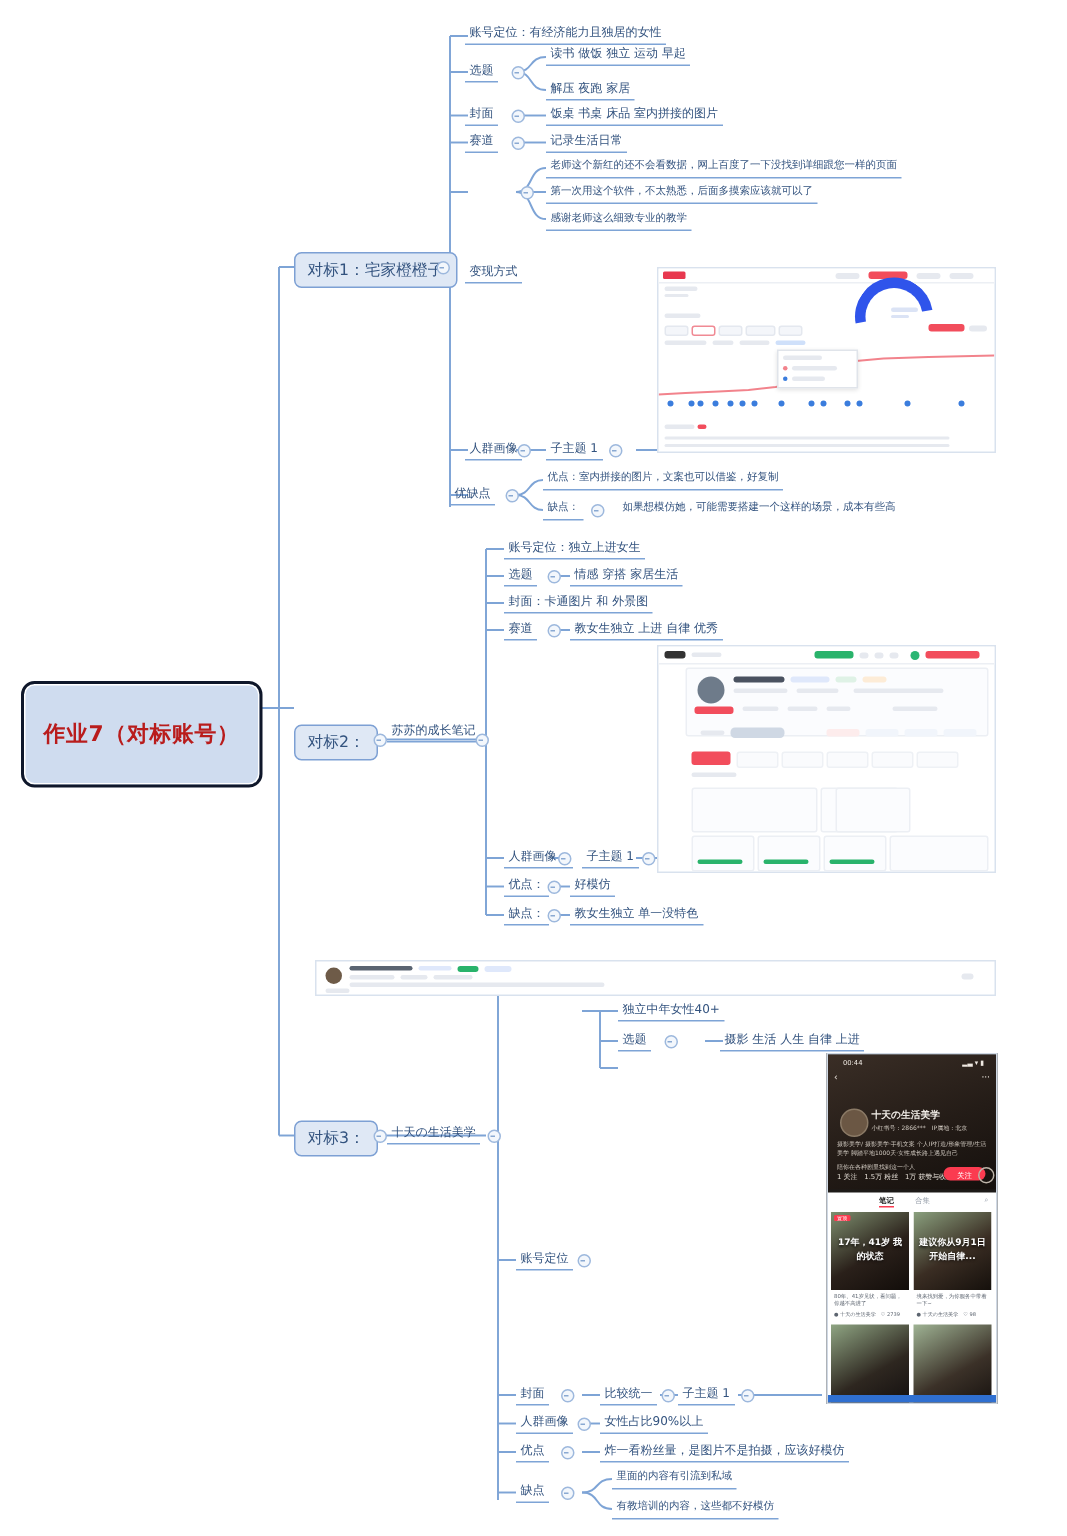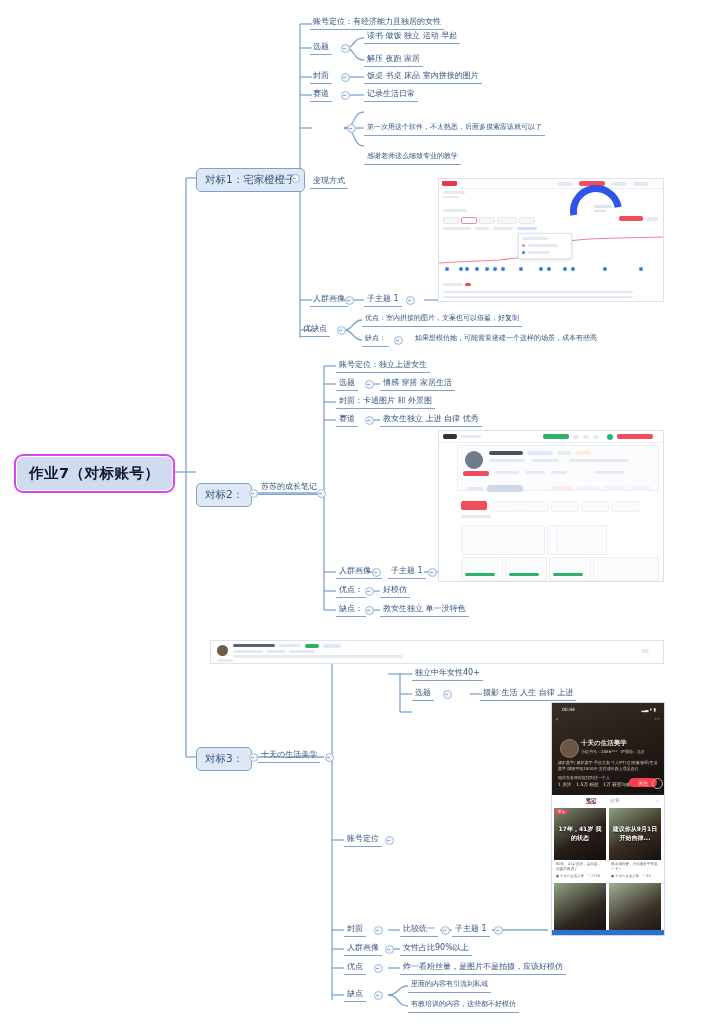--- a/index.html
+++ b/index.html
@@ -11,26 +11,26 @@
     position:relative;
   }
   #canvas{position:absolute;inset:0;width:711px;height:1024px;}
   svg.edges{position:absolute;left:0;top:0;width:711px;height:1024px;pointer-events:none;}
 
   
   .node{position:absolute;white-space:nowrap;}
 
   .root{
     background:#cfdcef;
-    border:2px solid #d946ef;
+    border:2px solid #0f172a;
     border-radius:9px;
-    color:#0f172a;
+    color:#b91c1c;
     font-size:14.5px;
     font-weight:bold;
-    padding:8px 13px;
+    padding:24px 13px;
     letter-spacing:.5px;
     box-shadow:0 0 0 1px #ffffff inset;
   }
   .branch{
     background:#dfe8f5;
     border:1px solid #7da0d4;
     border-radius:5px;
     color:#33537f;
     font-size:10.5px;
     padding:4px 8px;
@@ -191,22 +191,23 @@
   <div class="node leaf" style="left:310px;top:69px;">封面</div>
   <span class="toggle" style="left:341px;top:73px;"></span>
   <div class="node leaf" style="left:364px;top:69px;">饭桌 书桌 床品 室内拼接的图片</div>
 
   <div class="node leaf" style="left:310px;top:87px;">赛道</div>
   <span class="toggle" style="left:341px;top:91px;"></span>
   <div class="node leaf" style="left:364px;top:87px;">记录生活日常</div>
 
   <div class="node leaf" style="left:310px;top:134px;margin-top:40px;">变现方式</div>
   <span class="toggle" style="left:347px;top:124px;"></span>
+  <div class="node leaf tiny" style="left:364px;top:104px;">老师这个新红的还不会看数据，网上百度了一下没找到详细跟您一样的页面</div>
   <div class="node leaf tiny" style="left:364px;top:121px;">第一次用这个软件，不太熟悉，后面多摸索应该就可以了</div>
-  <div class="node leaf tiny" style="left:364px;top:150px;text-align:right;">感谢老师这么细致专业的教学</div>
+  <div class="node leaf tiny" style="left:364px;top:139px;text-align:right;">感谢老师这么细致专业的教学</div>
 
   <div class="node leaf" style="left:310px;top:292px;">人群画像</div>
   <span class="toggle" style="left:345px;top:296px;"></span>
   <div class="node leaf" style="left:364px;top:292px;">子主题 1</div>
   <span class="toggle" style="left:406px;top:296px;"></span>
 
   <div class="node leaf" style="left:300px;top:322px;">优缺点</div>
   <span class="toggle" style="left:337px;top:326px;"></span>
   <div class="node leaf tiny" style="left:362px;top:312px;">优点：室内拼接的图片，文案也可以借鉴，好复制</div>
   <div class="node leaf tiny" style="left:362px;top:332px;">缺点：</div>

